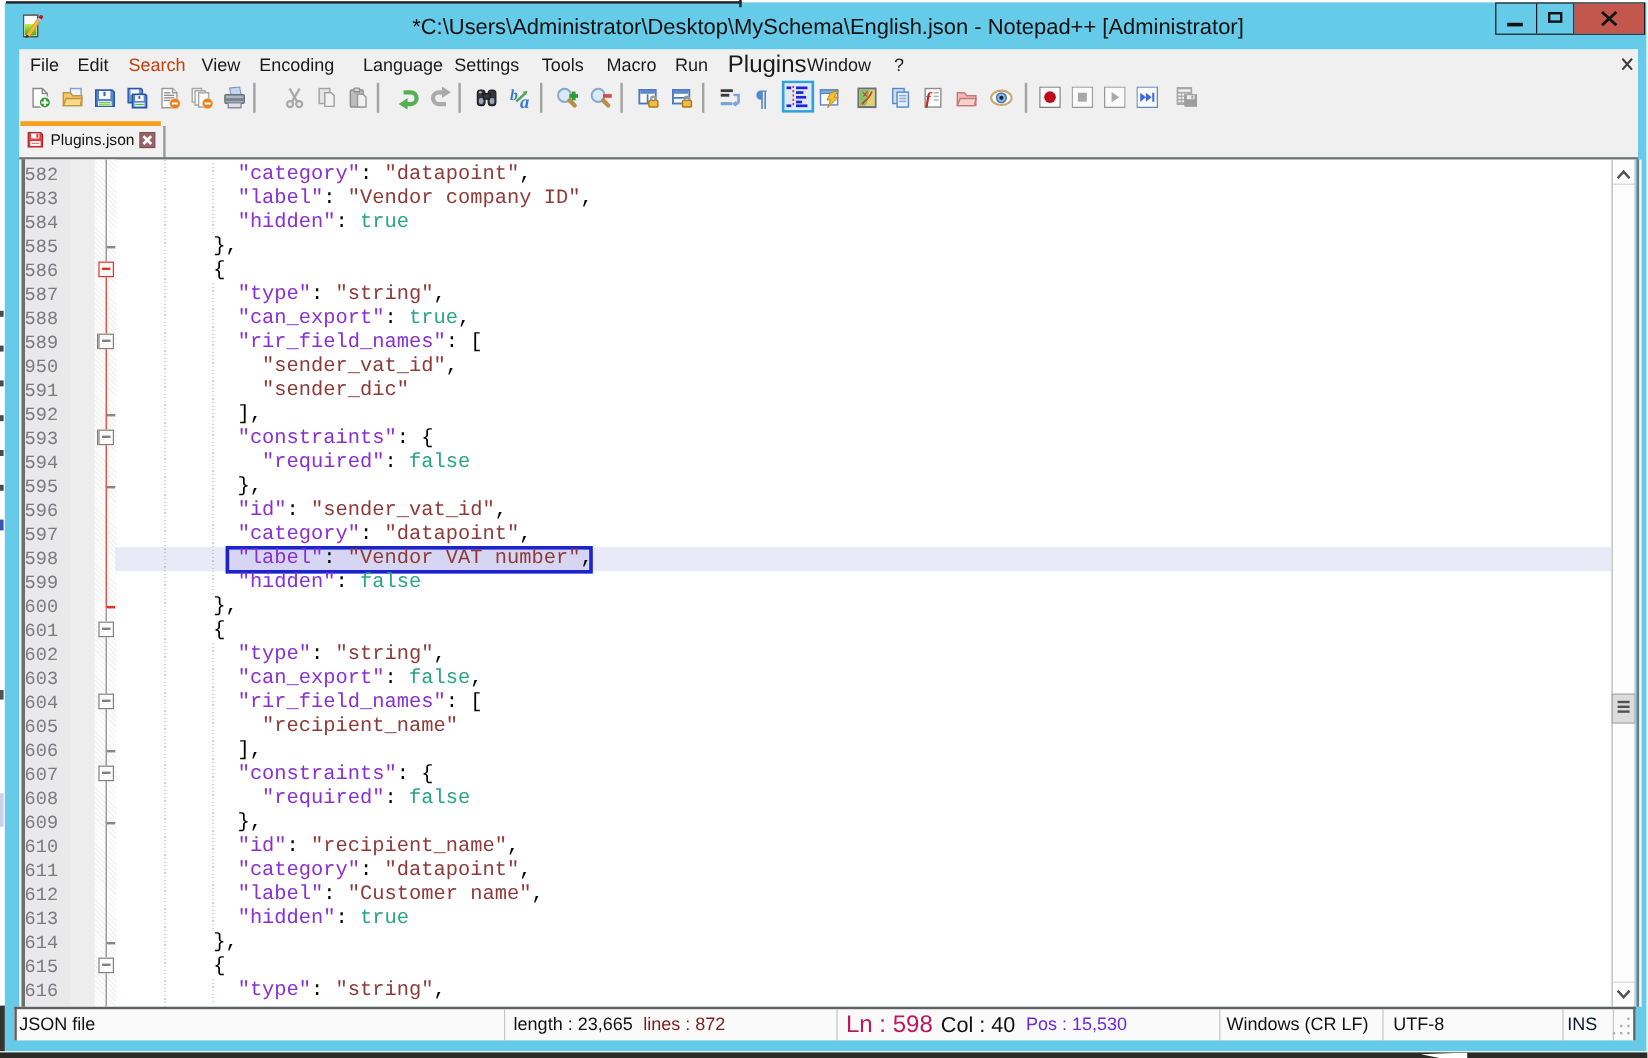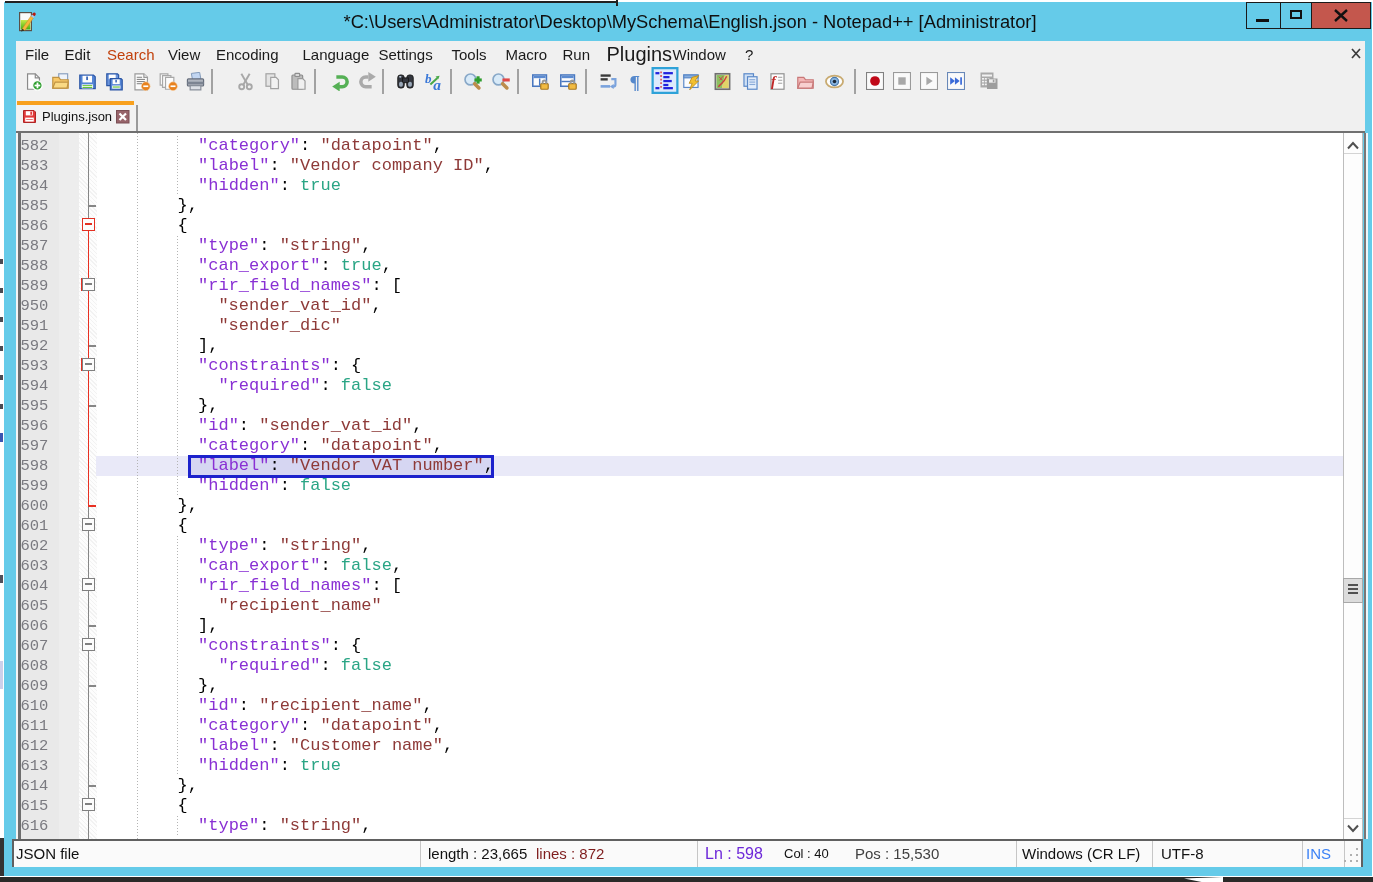--- a/index.html
+++ b/index.html
@@ -407,26 +407,26 @@
     <path d="M1 1.5L6 7l5-5.5" fill="none" stroke="#505050" stroke-width="2"></path>
   </svg>
 <div style="position:absolute;left:1343px;top:578px;width:20px;height:25px;background:#dcdcdc;border:1px solid #a8a8a8;box-sizing:border-box"></div>
 <div style="position:absolute;left:1348px;top:584px;width:10px;height:2px;background:#505050"></div>
 <div style="position:absolute;left:1348px;top:588px;width:10px;height:2px;background:#505050"></div>
 <div style="position:absolute;left:1348px;top:592px;width:10px;height:2px;background:#505050"></div>
 <div style="position:absolute;left:12px;top:839px;width:1351px;height:28px;background:#fafafa;border:2px solid #606060;border-bottom:none;box-sizing:border-box"></div>
 <div style="position:absolute;left:16px;top:845px;height:18px;line-height:18px;font-size:15px;color:#111;white-space:pre">JSON file</div>
 <div style="position:absolute;left:428px;top:845px;height:18px;line-height:18px;font-size:15px;color:#111;white-space:pre">length : 23,665</div>
 <div style="position:absolute;left:536px;top:845px;height:18px;line-height:18px;font-size:15px;color:#7f1d1d;white-space:pre">lines : 872</div>
-<div style="position:absolute;left:705px;top:845px;height:18px;line-height:18px;font-size:16px;color:#6d28d9;white-space:pre">Ln : 598</div>
-<div style="position:absolute;left:784px;top:845px;height:18px;line-height:18px;font-size:13px;color:#111;white-space:pre">Col : 40</div>
-<div style="position:absolute;left:855px;top:845px;height:18px;line-height:18px;font-size:15px;color:#404040;white-space:pre">Pos : 15,530</div>
+<div style="position:absolute;left:705px;top:845px;height:18px;line-height:18px;font-size:20px;color:#be185d;white-space:pre">Ln : 598</div>
+<div style="position:absolute;left:784px;top:845px;height:18px;line-height:18px;font-size:18px;color:#111;white-space:pre">Col : 40</div>
+<div style="position:absolute;left:855px;top:845px;height:18px;line-height:18px;font-size:15px;color:#6d28d9;white-space:pre">Pos : 15,530</div>
 <div style="position:absolute;left:1022px;top:845px;height:18px;line-height:18px;font-size:15px;color:#111;white-space:pre">Windows (CR LF)</div>
 <div style="position:absolute;left:1161px;top:845px;height:18px;line-height:18px;font-size:15px;color:#111;white-space:pre">UTF-8</div>
-<div style="position:absolute;left:1306px;top:845px;height:18px;line-height:18px;font-size:15px;color:#3b82f6;white-space:pre">INS</div>
+<div style="position:absolute;left:1306px;top:845px;height:18px;line-height:18px;font-size:15px;color:#0f172a;white-space:pre">INS</div>
 <div style="position:absolute;left:420px;top:841px;width:1px;height:26px;background:#c6c6c6"></div>
 <div style="position:absolute;left:697px;top:841px;width:1px;height:26px;background:#c6c6c6"></div>
 <div style="position:absolute;left:1016px;top:841px;width:1px;height:26px;background:#c6c6c6"></div>
 <div style="position:absolute;left:1152px;top:841px;width:1px;height:26px;background:#c6c6c6"></div>
 <div style="position:absolute;left:1302px;top:841px;width:1px;height:26px;background:#c6c6c6"></div>
 <div style="position:absolute;left:1344px;top:841px;width:1px;height:26px;background:#c6c6c6"></div>
 <div style="position:absolute;left:1356px;top:860px;width:2px;height:2px;background:#b0b0b0"></div>
 <div style="position:absolute;left:1356px;top:854px;width:2px;height:2px;background:#b0b0b0"></div>
 <div style="position:absolute;left:1350px;top:860px;width:2px;height:2px;background:#b0b0b0"></div>
 <div style="position:absolute;left:1356px;top:848px;width:2px;height:2px;background:#b0b0b0"></div>

